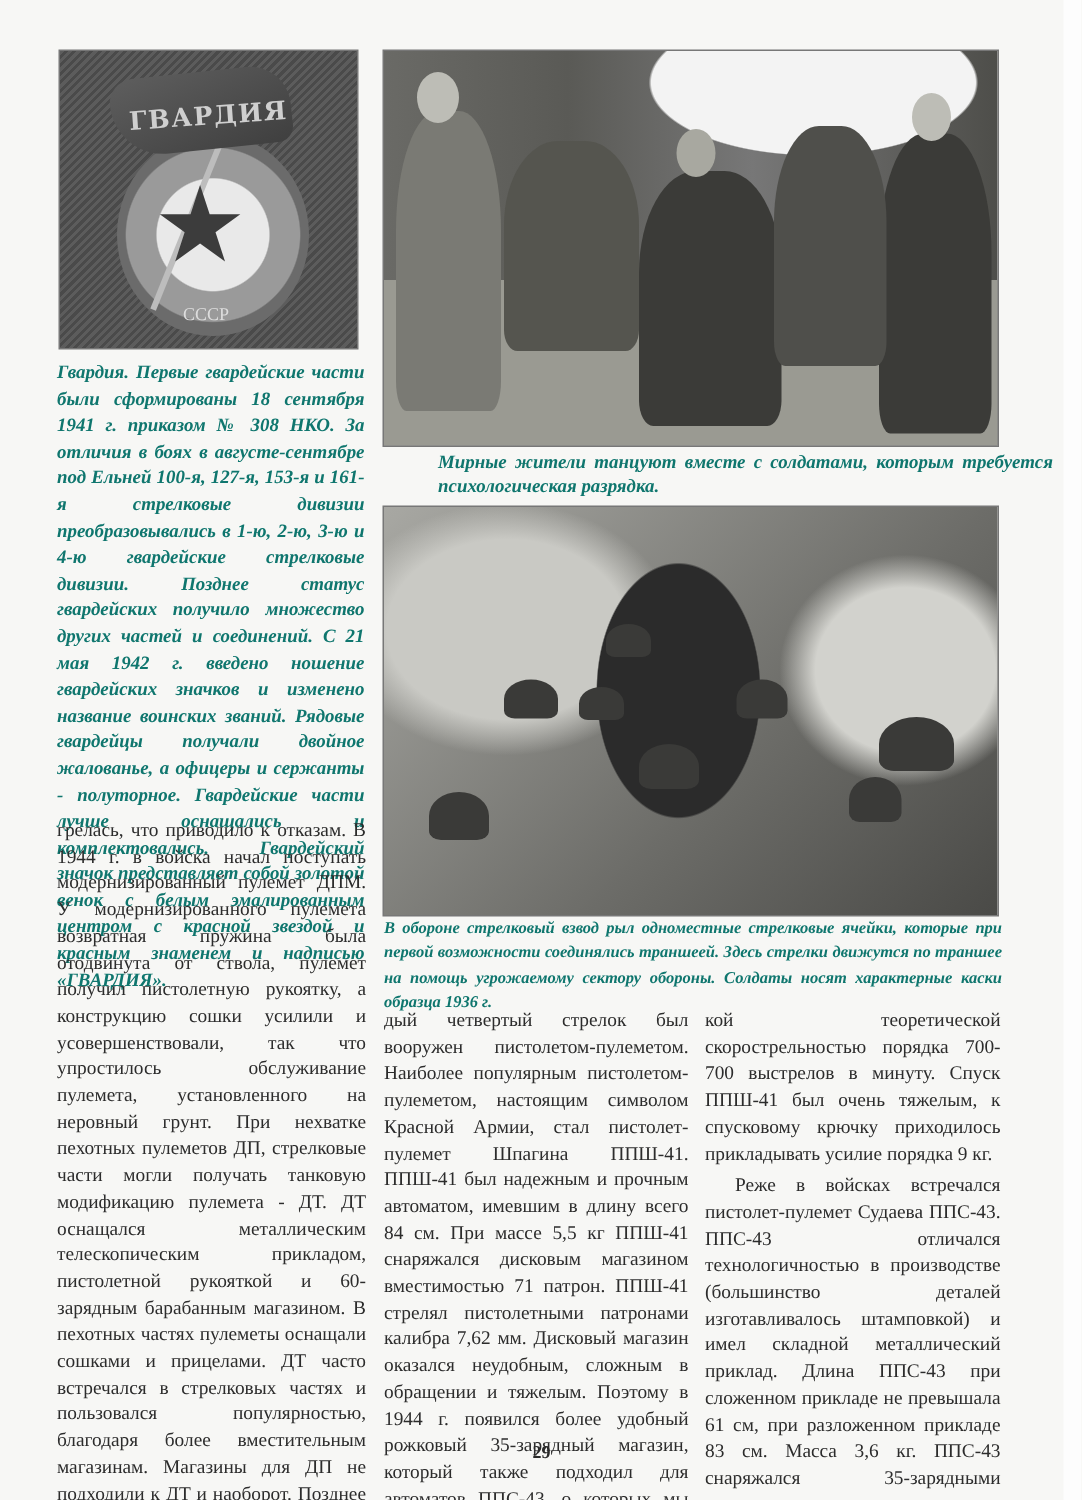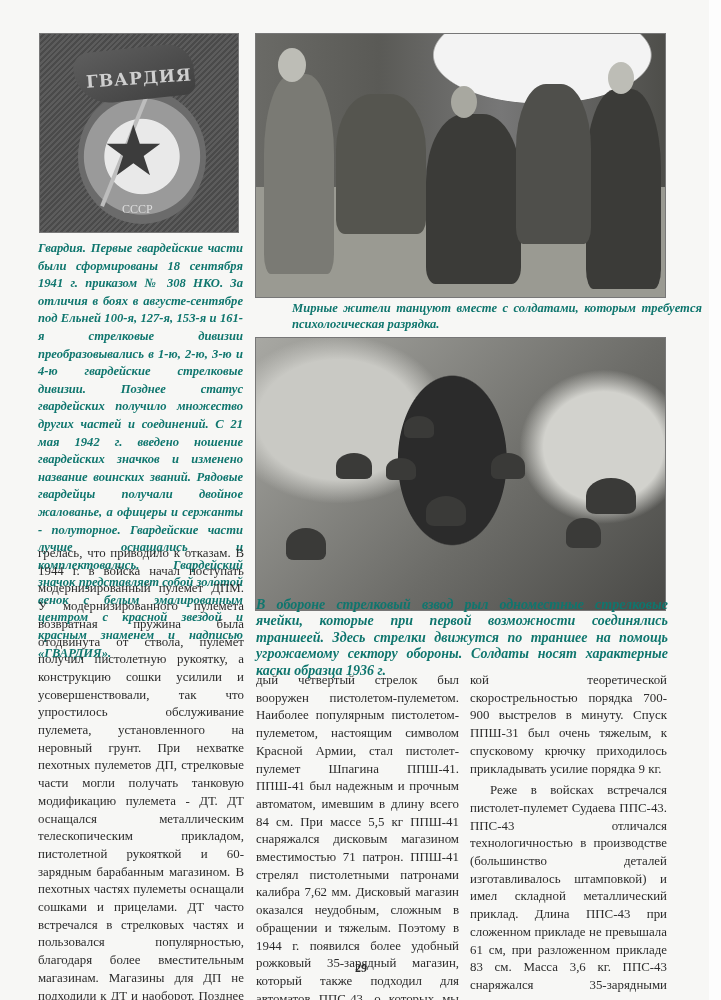--- a/index.html
+++ b/index.html
@@ -45,21 +45,21 @@
       radial-gradient(ellipse 90px 140px at 48% 45%, #2b2b2b 0 60%, transparent 61%),
       radial-gradient(ellipse 160px 120px at 20% 30%, #c9c9c4 0 50%, transparent 70%),
       radial-gradient(ellipse 120px 110px at 85% 40%, #d2d2cd 0 50%, transparent 70%),
       linear-gradient(135deg, #a8a8a3, #6c6c68 60%, #4a4a47);
   }
   #photo-trench .helmet { position:absolute; width:30px; height:22px; background:#3a3a38; border-radius:50% 50% 20% 20%; }
 
   .caption-bold-italic { font-style:italic; font-weight:bold; color:#0f766e; }
   #caption-badge { position:absolute; left:38px; top:240px; width:205px; font-size:12.6px; line-height:17.6px; text-align:justify; }
   #caption-dance { position:absolute; left:256px; top:300px; width:410px; font-size:12.6px; line-height:16px; text-align:justify;margin-left:36px; }
-  #caption-trench { position:absolute; left:256px; top:597px; width:412px; font-size:14px; line-height:16.4px; text-align:justify;font-family:Liberation Serif, serif; }
+  #caption-trench { position:absolute; left:256px; top:611px; width:412px; font-size:11px; line-height:16.4px; text-align:justify;font-family:Liberation Serif, serif; }
 
   .body-text { position:absolute; font-size:12.9px; line-height:17.7px; text-align:justify; hyphens:manual; color:#2c2c2c; }
   .body-text p { margin:0; }
   .body-text p.indent { text-indent:20px; margin-top:4px; }
   #col-left { left:38px; top:545px; width:206px; }
   #col-mid { left:256px; top:672px; width:203px; }
   #col-right { left:470px; top:672px; width:197px; }
 
   #page-number { position:absolute; left:346px; top:961px; width:30px; text-align:center; font-weight:bold; font-size:12px; }
 </style>
@@ -106,18 +106,18 @@
 <div id="col-left" class="body-text">
   <p>грелась, что приводило к отказам. В 1944 г. в войска начал поступать модернизированный пулемет ДПМ. У модернизированного пулемета возвратная пружина была отодвинута от ствола, пулемет получил пистолетную рукоятку, а конструкцию сошки усилили и усовершенствовали, так что упростилось обслуживание пулемета, установленного на неровный грунт. При нехватке пехотных пулеметов ДП, стрелковые части могли получать танковую модификацию пулемета - ДТ. ДТ оснащался металлическим телескопическим прикладом, пистолетной рукояткой и 60-зарядным барабанным магазином. В пехотных частях пулеметы оснащали сошками и прицелами. ДТ часто встречался в стрелковых частях и пользовался популярностью, благодаря более вместительным магазинам. Магазины для ДП не подходили к ДТ и наоборот. Позднее появился модернизированный ДТМ.</p>
 
 </div>
 
 <div id="col-mid" class="body-text">
   <p>дый четвертый стрелок был вооружен пистолетом-пулеметом. Наиболее популярным пистолетом-пулеметом, настоящим символом Красной Армии, стал пистолет-пулемет Шпагина ППШ-41. ППШ-41 был надежным и прочным автоматом, имевшим в длину всего 84 см. При массе 5,5 кг ППШ-41 снаряжался дисковым магазином вместимостью 71 патрон. ППШ-41 стрелял пистолетными патронами калибра 7,62 мм. Дисковый магазин оказался неудобным, сложным в обращении и тяжелым. Поэтому в 1944 г. появился более удобный рожковый 35-зарядный магазин, который также подходил для автоматов ППС-43, о которых мы расскажем ниже. Благодаря новому магазину удалось снизить массу автомата. ППШ-41 обладал высо-</p>
 </div>
 
 <div id="col-right" class="body-text">
-  <p>кой теоретической скорострельностью порядка 700-900 выстрелов в минуту. Спуск ППШ-31 был очень тяжелым, к спусковому крючку приходилось прикладывать усилие порядка 9 кг.</p>
+  <p>кой теоретической скорострельностью порядка 700-700 выстрелов в минуту. Спуск ППШ-41 был очень тяжелым, к спусковому крючку приходилось прикладывать усилие порядка 9 кг.</p>
   <p class="indent">Реже в войсках встречался пистолет-пулемет Судаева ППС-43. ППС-43 отличался технологичностью в производстве (большинство деталей изготавливалось штамповкой) и имел складной металлический приклад. Длина ППС-43 при сложенном прикладе не превышала 61 см, при разложенном прикладе 83 см. Масса 3,6 кг. ППС-43 снаряжался 35-зарядными рожковыми магазинами, теоретическая скорострельность 650 выстрелов в минуту.</p>
 
 </div>
 
 <div id="page-number">29</div>
 
 </body></html>

